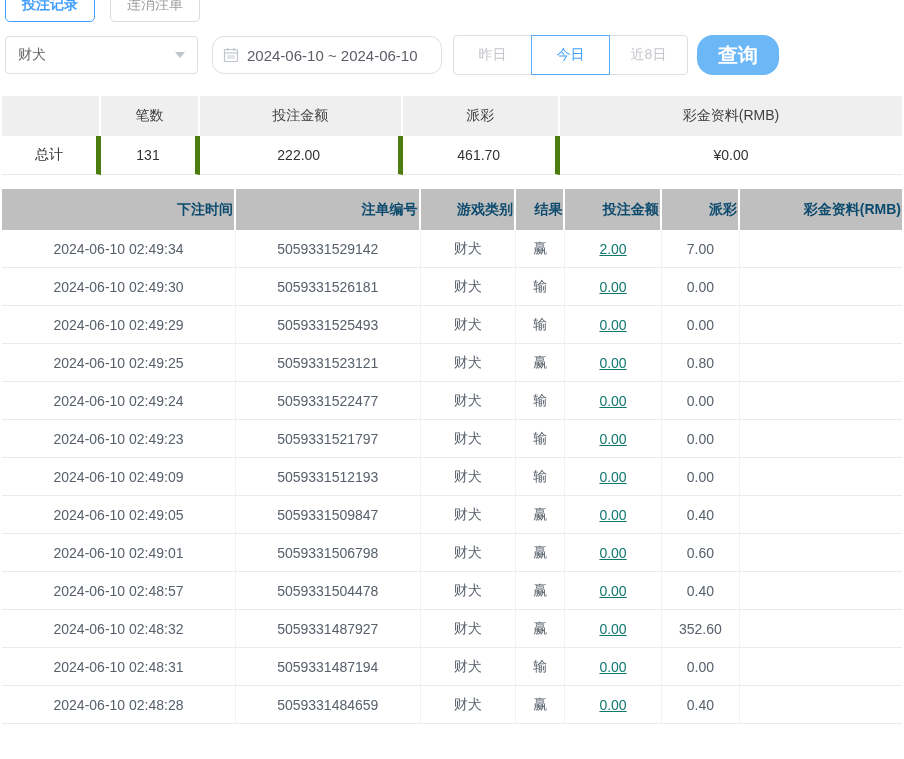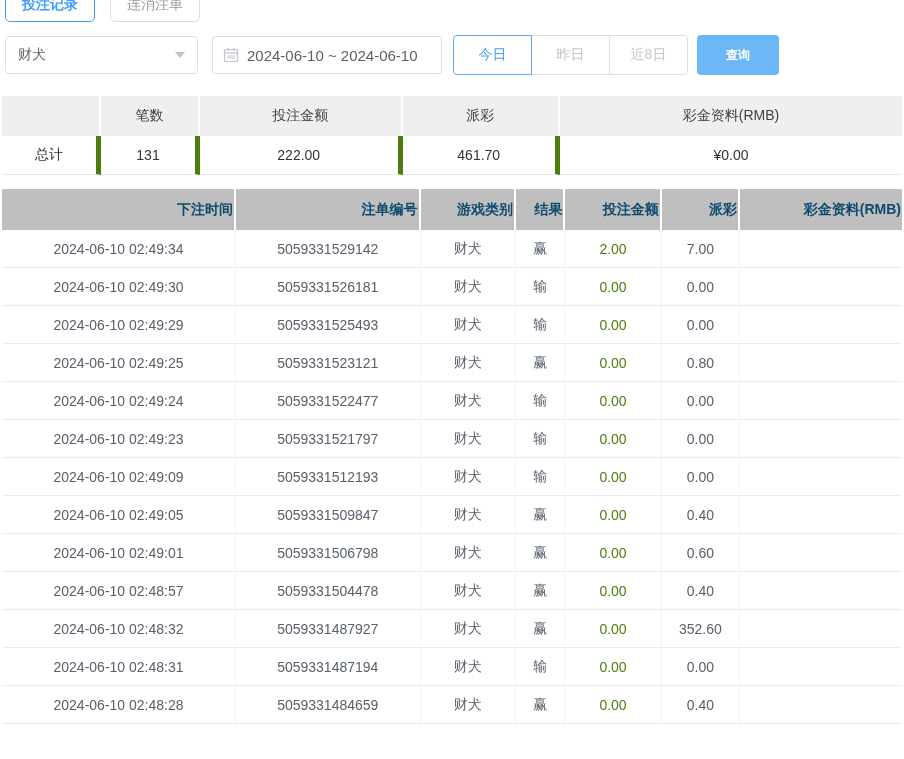--- a/index.html
+++ b/index.html
@@ -25,35 +25,35 @@
     width:193px; height:38px; border:1px solid #dcdfe6; border-radius:4px;
     display:flex; align-items:center; justify-content:space-between;
     padding:0 12px; font-size:14px; color:#606266; background:#fff; cursor:pointer;
   }
   .caret {
     width:0; height:0; border-left:5px solid transparent;
     border-right:5px solid transparent; border-top:6px solid #c0c4cc;
   }
   .datepicker {
     margin-left:14px; width:230px; height:38px; border:1px solid #dcdfe6;
-    border-radius:3px; display:flex; align-items:center; gap:8px;
+    border-radius:12px; display:flex; align-items:center; gap:8px;
     padding:0 10px; font-size:15px; color:#5a5e66; background:#fff; cursor:pointer;
   }
   .btn-group { margin-left:11px; display:flex; }
   .qbtn {
     width:79px; height:40px; background:#fff; border:1px solid #dcdfe6;
     font-size:14px; color:#c3c6cb; margin-left:-1px; cursor:pointer;
     font-family:inherit; position:relative;
   }
   .qbtn:first-child { border-radius:4px 0 0 4px; margin-left:0; }
   .qbtn:last-child  { border-radius:0 4px 4px 0; }
   .qbtn.active { border-color:#5aaef8; color:#409eff; z-index:2; }
   .search-btn {
-    margin-left:9px; width:82px; height:40px; border:none; border-radius:4px;
-    background:#6cb7f6; color:#fff; font-size:12px; font-weight:bold;
+    margin-left:9px; width:82px; height:40px; border:none; border-radius:16px;
+    background:#6cb7f6; color:#fff; font-size:20px; font-weight:bold;
     cursor:pointer; font-family:inherit;
   }
 
   
   table { width:100%; border-collapse:separate; border-spacing:0; table-layout:fixed; }
 
   .summary { margin-top:21px; font-size:14px; }
   .summary th {
     background:#efefef; height:40px; font-weight:normal; color:#404040;
     border-right:2px solid #fff; text-align:center;
@@ -70,21 +70,21 @@
     background:#bfbfbf; height:41px; color:#0c4a6e; font-weight:bold;
     border-right:2px solid #fff; text-align:right;
   }
   .main th:last-child { border-right:none; }
   .main td {
     height:38px; text-align:center; color:#57606b; background:#fff;
     border-bottom:1px solid #ebebeb; border-right:1px solid #f0f2f5;
     overflow:hidden; white-space:nowrap;
   }
   .main td:last-child { border-right:none; }
-  a.bet-link { color:#4d7c0f; cursor:pointer; }
+  a.bet-link { color:#0f766e; text-decoration:underline; cursor:pointer; }
 </style>
 </head>
 <body>
 
 <div class="page">
 
   <div class="tabs" id="tab-bar">
       <div class="tab active">投注记录</div>
       <div class="tab">连消注单</div>
     </div>
@@ -98,22 +98,22 @@
       <svg width="16" height="16" viewBox="0 0 16 16">
         <rect x="1.5" y="2.5" width="13" height="12" rx="1" fill="none" stroke="#c0c4cc" stroke-width="1.2"></rect>
         <line x1="1.5" y1="6" x2="14.5" y2="6" stroke="#c0c4cc" stroke-width="1.2"></line>
         <line x1="5" y1="1" x2="5" y2="4" stroke="#c0c4cc" stroke-width="1.2"></line>
         <line x1="11" y1="1" x2="11" y2="4" stroke="#c0c4cc" stroke-width="1.2"></line>
         <rect x="4" y="8" width="8" height="4" fill="#e2e5ea"></rect>
       </svg>
       <span>2024-06-10 ~ 2024-06-10</span>
     </div>
     <div class="btn-group" id="qbtn-group">
+        <button class="qbtn">昨日</button>
         <button class="qbtn active">今日</button>
-        <button class="qbtn">昨日</button>
         <button class="qbtn">近8日</button>
       </div>
     <button class="search-btn">查询</button>
   </div>
 
   <table class="summary">
     <colgroup>
       <col style="width:11%">
         <col style="width:11%">
         <col style="width:22.5%">

